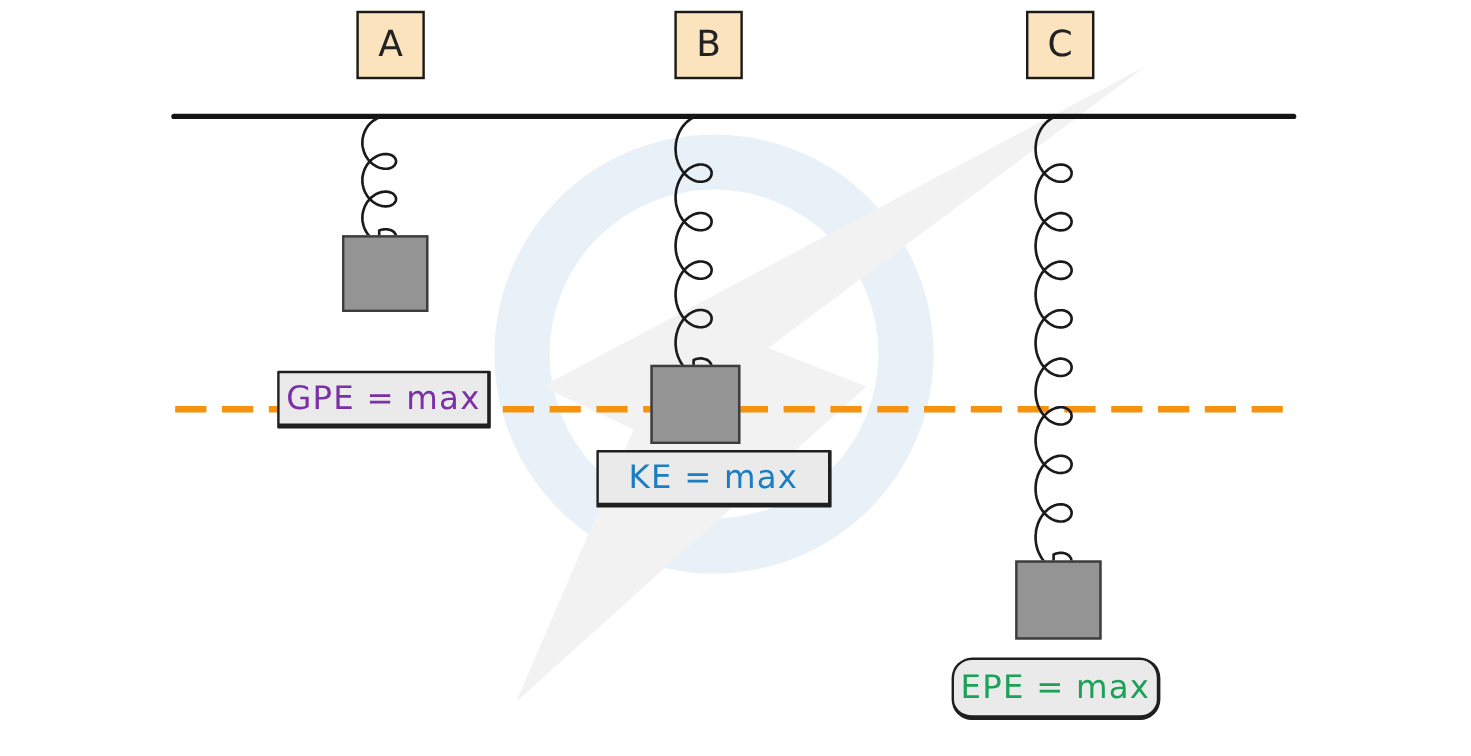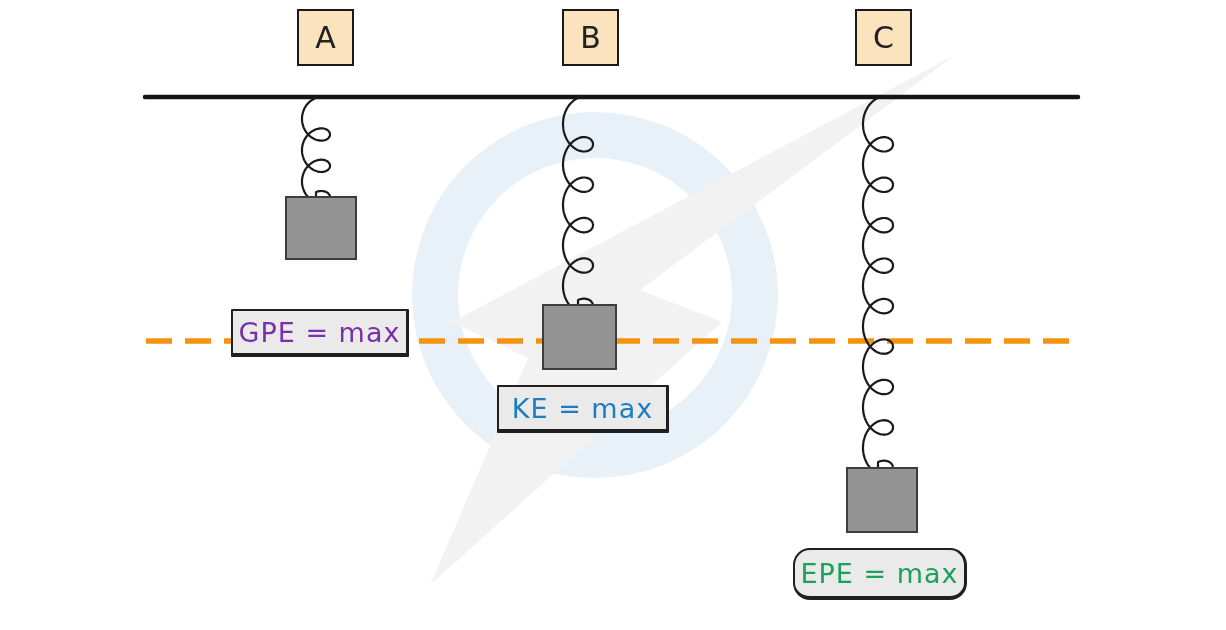--- a/index.html
+++ b/index.html
@@ -55,21 +55,21 @@
     border: 2px solid var(--label_border);
     border-bottom-width: 4px;
     border-right-width: 3px;
     border-radius: 1px;
     display: flex; align-items: center; justify-content: center;
     font-size: 27px;
     letter-spacing: 1px;
     white-space: nowrap;
   }
   .energy-gpe { left: 231px; top: 273px; width: 178px; height: 48px; color: var(--gpe_text); margin-top: 36px; }
-  .energy-ke  { left: 497px; top: 385px; width: 172px; height: 48px; color: var(--ke_text); text-align: right; }
+  .energy-ke  { left: 497px; top: 375px; width: 196px; height: 48px; color: var(--ke_text); text-align: right; }
   .energy-epe { left: 793px; top: 548px; width: 174px; height: 52px; color: var(--epe_text); border-radius: 17px; }
 
   .copyright {
     position: absolute;
     left: 0; top: 607px;
     width: 100%;
     text-align: center;
     font-size: 14px;
     color: var(--copyright_text);
     letter-spacing: 0.2px;

